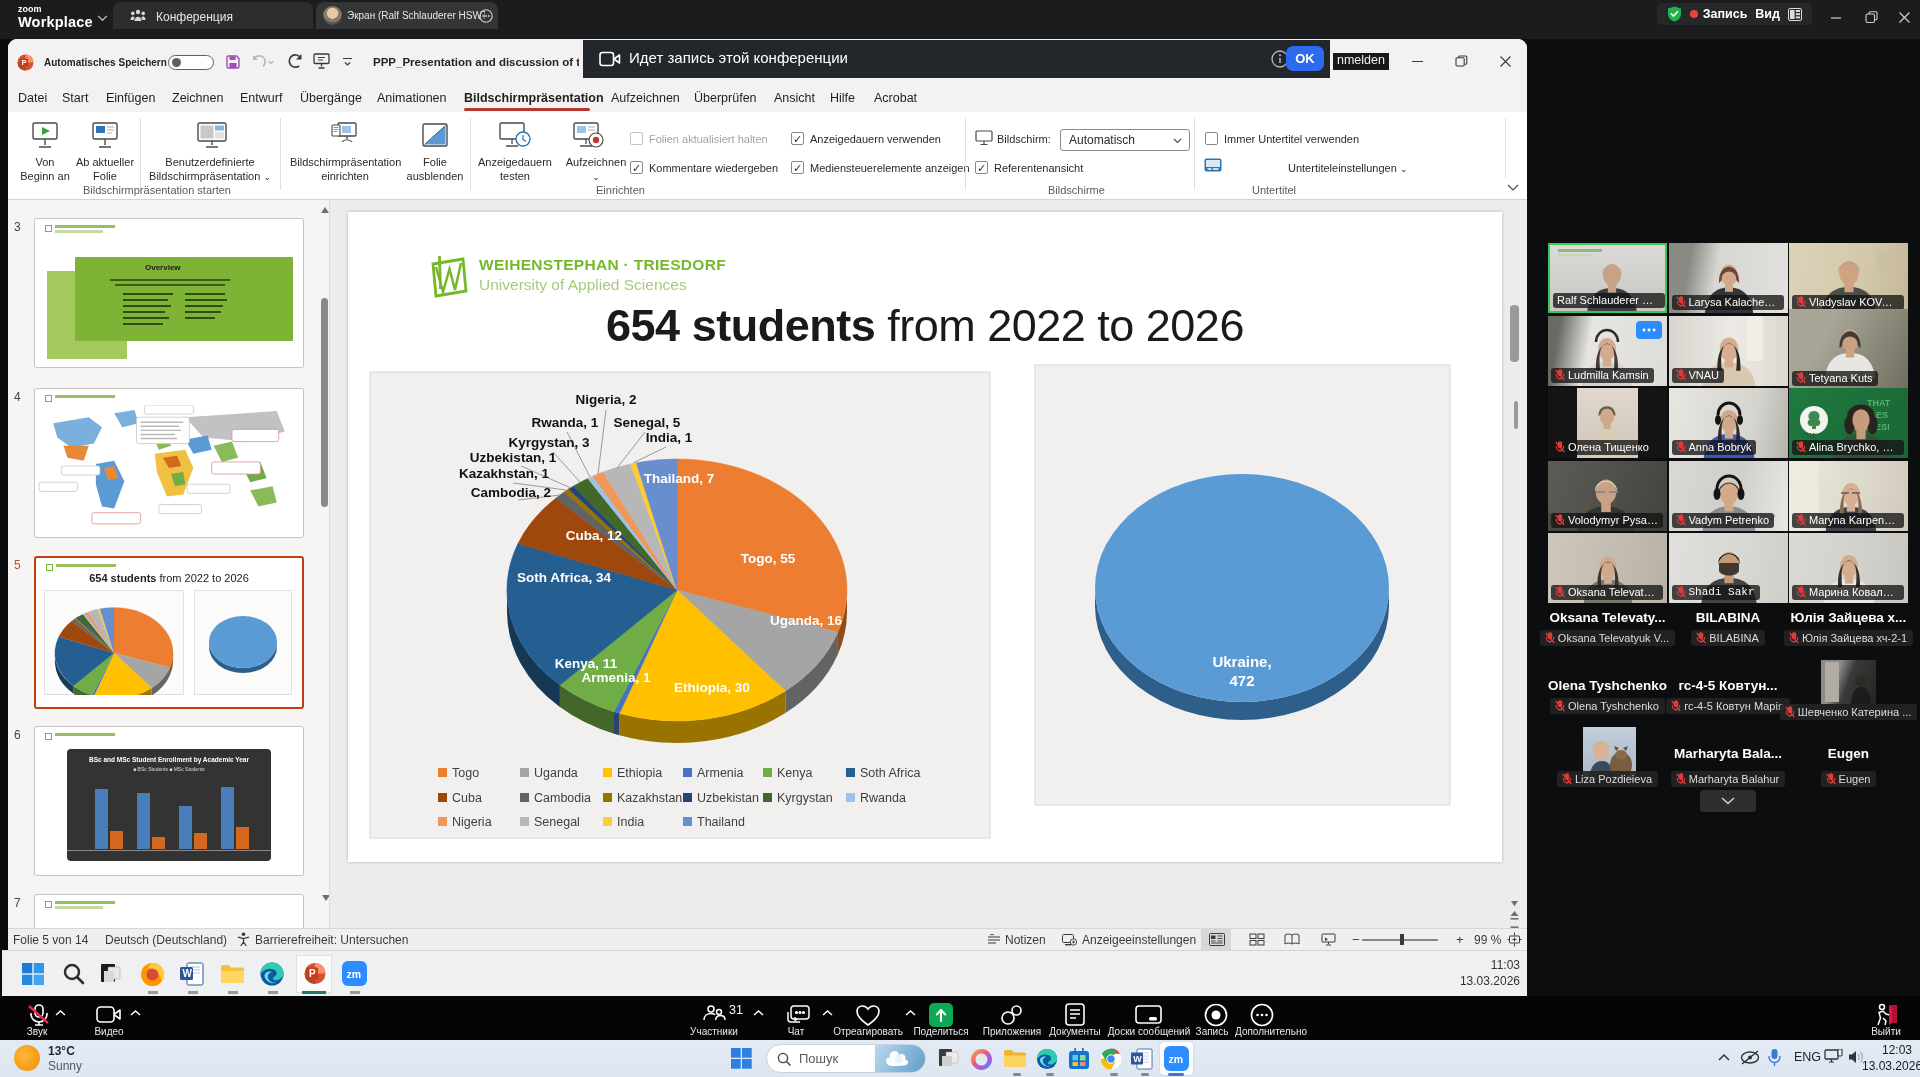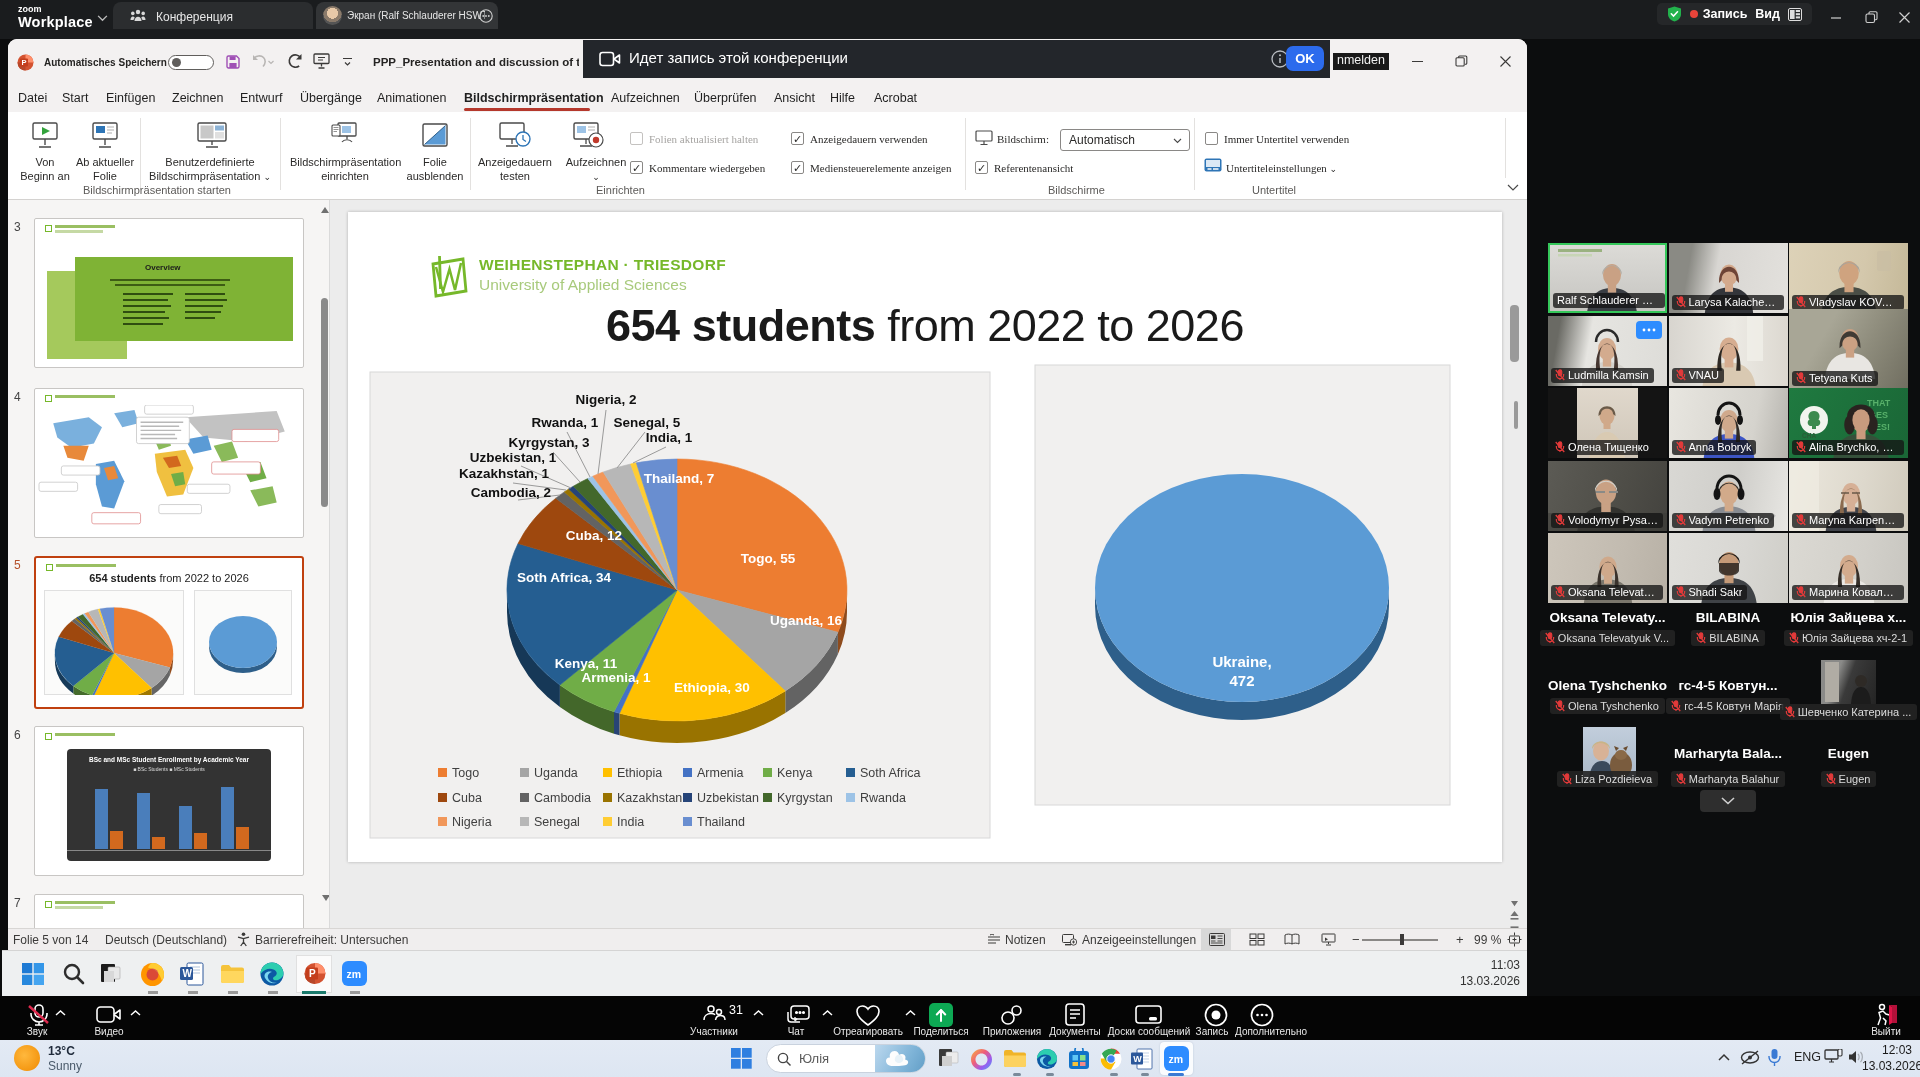--- a/index.html
+++ b/index.html
@@ -22,21 +22,21 @@
 
 #ppt { left:8px; top:39px; width:1519px; height:911px; background:#f3f1f1; border-radius:9px 9px 0 0; overflow:hidden; }
 #titlebar { left:0; top:0; width:100%; height:45px; background:#f3f1f1; }
 #menubar { left:0; top:45px; width:100%; height:28px; background:#f3f1f1; }
 .menu { position:absolute; top:7px; font-size:12.5px; color:#1f1f1f; white-space:nowrap; }
 #ribbon { left:0; top:73px; width:100%; height:88px; background:#ffffff; border-bottom:1px solid #d4d2d0; }
 .gname { position:absolute; top:72px; font-size:11px; color:#5c5a58; white-space:nowrap; }
 .gsep { position:absolute; top:6px; height:72px; width:1px; background:#e3e1df; }
 .riblabel { position:absolute; font-size:11px; color:#2b2a29; text-align:center; line-height:1.27; white-space:nowrap; }
 .chk { position:absolute; width:13px; height:13px; border:1px solid #8a8886; border-radius:2px; background:#fff; font-size:11px; line-height:12px; text-align:center; color:#2b2a29; }
-.chklbl { position:absolute; font-size:11px; color:#2b2a29; white-space:nowrap;font-family:Liberation Serif, serif; }
+.chklbl { position:absolute; font-size:11px; color:#2b2a29; white-space:nowrap; }
 
 
 #mainarea { left:0; top:161px; width:1519px; height:728px; background:#ececec; }
 #thumbpane { left:0; top:0; width:322px; height:728px; background:#f6f5f4; border-right:1px solid #dadada; overflow:hidden; }
 .thumb { position:absolute; left:26px; width:270px; background:#fff; border:1px solid #c8c6c4; border-radius:2px; overflow:hidden; }
 .snum { position:absolute; left:6px; font-size:12px; color:#444; }
 #thumbscroll { left:313px; top:98px; width:7px; height:209px; background:#8a8a8a; border-radius:4px; }
 #slidearea { left:322px; top:0; width:1175px; height:728px; background:#ececec; }
 #slide { left:18px; top:12px; width:1154px; height:650px; background:#fff; box-shadow:0 0 3px rgba(0,0,0,0.25); }
 #vthumb { left:1502px; top:105px; width:9px; height:57px; background:#9a9a9a; border-radius:4px; }
@@ -290,21 +290,21 @@
       <div class="chklbl" style="left:986px;top:50px">Referentenansicht</div>
       <div class="gsep" style="left:1186px"></div>
 
       <div class="chk" style="left:1197px;top:20px"></div>
       <div class="chklbl" style="left:1216px;top:21px">Immer Untertitel verwenden</div>
       <svg class="abs" style="left:1196px;top:46px" width="18" height="16" viewBox="0 0 18 16">
           <rect x="0.5" y="0.5" width="17" height="13" rx="2" fill="#2e75b6"></rect>
           <rect x="2" y="2" width="14" height="7" fill="#dce9f5"></rect>
           <path d="M3.5 11h4M9 11h5.5" stroke="#fff" stroke-width="1.4"></path>
         </svg>
-      <div class="chklbl" style="left:1218px;top:50px">Untertiteleinstellungen <span style="font-size:9px">⌄</span></div>
+      <div class="chklbl" style="left:1280px;top:50px">Untertiteleinstellungen <span style="font-size:9px">⌄</span></div>
       <div class="gsep" style="left:1497px;height:60px"></div>
       <svg class="abs" style="left:1499px;top:72px" width="12" height="8" viewBox="0 0 12 8">
           <path d="M1 1l5 5 5-5" stroke="#4a4a4a" stroke-width="1.2" fill="none"></path>
         </svg>
       <div class="gname" style="left:75px">Bildschirmpräsentation starten</div>
       <div class="gname" style="left:588px">Einrichten</div>
       <div class="gname" style="left:1040px">Bildschirme</div>
       <div class="gname" style="left:1244px">Untertitel</div>
     </div>
     <div class="abs" id="mainarea">
@@ -910,21 +910,21 @@
           <svg class="micoff" viewBox="0 0 11 13">
             <g stroke="#e23a3a" stroke-width="1.3" fill="none">
               <rect x="3.6" y="0.8" width="3.8" height="6.4" rx="1.9" fill="#e23a3a"></rect>
               <path d="M1.5 5.5v1a4 4 0 0 0 8 0v-1M5.5 10.5V12"></path>
             </g>
             <path d="M0.8 1l9.4 11" stroke="#e23a3a" stroke-width="1.4"></path>
           </svg>
           <span style="overflow:hidden;text-overflow:ellipsis">Oksana Televatyuk V...</span>
         </div>
 </div>
-<div class="tile" style="left:141.5px;top:494px;width:119px;height:70px;background:linear-gradient(100deg,#e0dfdb,#d8d7d3 60%,#cfcec8);">
+<div class="tile" style="left:141.5px;top:494px;width:119px;height:70px;background:linear-gradient(100deg,#e0dfdb,#d8d7d3 60%,#cfcec8);font-family:Liberation Mono, monospace;">
 <svg class="abs" style="left:0;top:0;filter:blur(0.7px)" width="119" height="70" viewBox="0 0 119 70">
           <path d="M32.400000000000006 70 C34.8 51.8 45.6 45 60 45 C74.4 45 85.2 51.8 87.6 70 Z" fill="#3f4246"></path>
           <rect x="55.44" y="39.4" width="9.120000000000001" height="10.8" fill="#c59a78"></rect>
           <ellipse cx="60" cy="31" rx="9.84" ry="12" fill="#c59a78"></ellipse>
           <path d="M49.44 31 a10.8 12.600000000000001 0 0 1 21.12 0 l0 -3.3600000000000003 a10.8 9.36 0 0 0 -21.12 0 Z" fill="#1f1b18"></path>
           <path d="M50 38 C52 44 68 44 70 38 L70 30 L50 30 Z" fill="#2a2420" opacity="0.85"></path>
         </svg>
 <div class="nametag">
           <svg class="micoff" viewBox="0 0 11 13">
             <g stroke="#e23a3a" stroke-width="1.3" fill="none">
@@ -1198,21 +1198,21 @@
         <rect x="0" y="0" width="9.7" height="9.7" fill="#2f7fe0"></rect>
         <rect x="11" y="0" width="9.7" height="9.7" fill="#2f7fe0"></rect>
         <rect x="0" y="11" width="9.7" height="9.7" fill="#2f7fe0"></rect>
         <rect x="11" y="11" width="9.7" height="9.7" fill="#2f7fe0"></rect>
       </svg>
     <div class="abs" style="left:766px;top:4px;width:160px;height:29px;background:#fff;border:1px solid #c9d2de;border-radius:15px;overflow:hidden">
       <svg class="abs" style="left:10px;top:7px" width="15" height="15" viewBox="0 0 15 15">
           <circle cx="6" cy="6" r="4.6" stroke="#444" stroke-width="1.4" fill="none"></circle>
           <path d="M9.5 9.5l4 4" stroke="#444" stroke-width="1.5"></path>
         </svg>
-      <div class="abs" style="left:32px;top:6px;font-size:13px;color:#5a5a5a">Юлія</div>
+      <div class="abs" style="left:32px;top:6px;font-size:13px;color:#5a5a5a">Пошук</div>
       <div class="abs" style="left:108px;top:0;width:52px;height:29px;background:linear-gradient(120deg,#bcd8ee,#7fb4d8 60%,#5e9bc4)"></div>
       <svg class="abs" style="left:114px;top:3px" width="40" height="24" viewBox="0 0 40 24">
           <path d="M12 18c-4 0-7-2-7-5 0-2.5 2-4 4-3.5C8 6 10 3 13.5 3c2.8 0 4.3 1.8 4.5 4 2.5-2.2 6.5-1 6.5 2.5 0 .8-.2 1.4-.5 2C27 12 28 14 26.5 16c-1.5 2-10.5 2-14.5 2z" fill="#fdfdfd"></path>
           <path d="M14 10c1.5-4 6-4.5 8 0 1 2.5-1 5-4 5s-5-2.5-4-5z" fill="#e8f2f8"></path>
         </svg>
     </div>
     <svg class="abs" style="left:938px;top:8px" width="22" height="22" viewBox="0 0 22 22">
         <rect x="1" y="1" width="13" height="17" rx="1" fill="#3a3a3a"></rect>
         <rect x="8" y="4" width="12" height="11" rx="1" fill="#ececec" stroke="#aaa" stroke-width="0.5"></rect>
         <rect x="4" y="8" width="10" height="10" fill="#cfcfcf"></rect>

